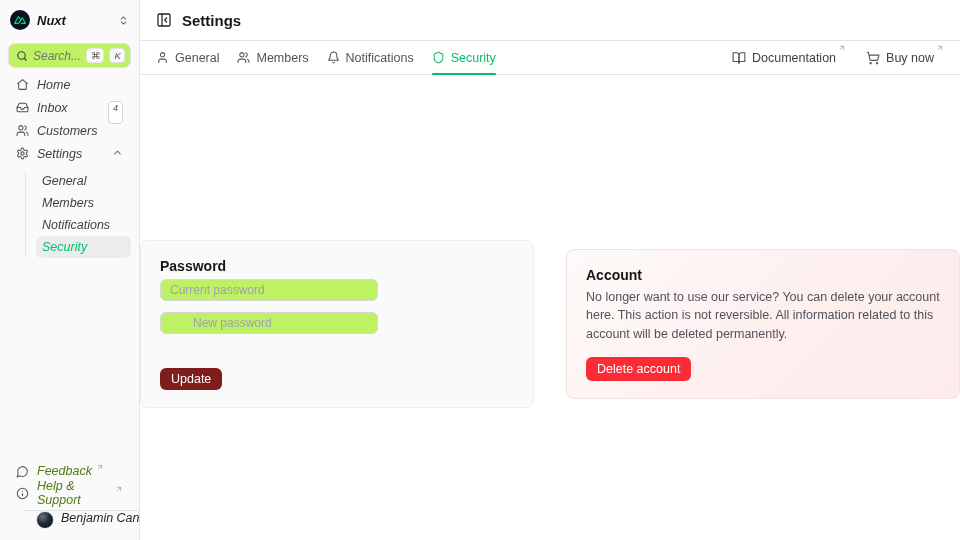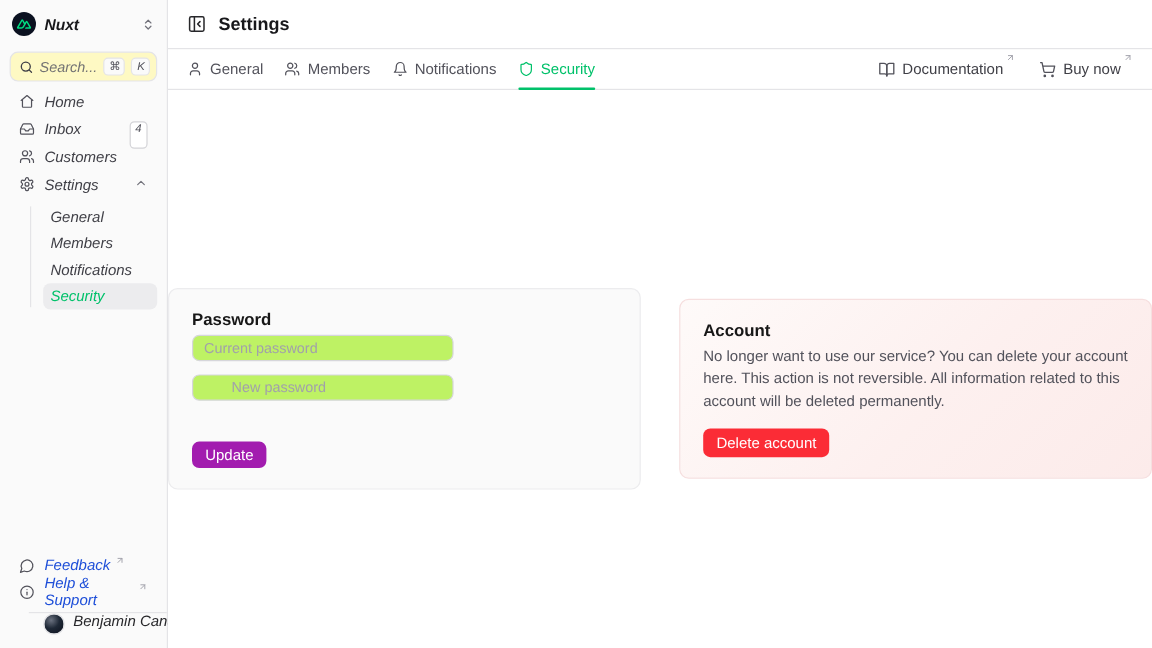--- a/index.html
+++ b/index.html
@@ -24,21 +24,21 @@
   .team-logo {
     width:20px; height:20px; border-radius:50%;
     background:#0b1120; display:flex; align-items:center; justify-content:center;
     flex-shrink:0;
   }
   .team-logo svg { width:12px; height:12px; }
   .team-name { font-weight:600; font-size:13px; color:#18181b; flex:1; }
   .chev-updown { color:#71717a; flex-shrink:0; }
 
   .search-box {
-    margin:5px 8px 10px 8px; height:25px; background:#fef9c3;
+    margin:5px 8px 10px 8px; height:25px; background:#bef264;
     border:1px solid #e4e4e7; border-radius:7px;
     display:flex; align-items:center; gap:5px; padding:0 5px 0 7px;
     cursor:text;
   }
   .search-box .ph { color:#737373; font-size:12px; flex:1; }
   .kbd {
     font-size:9.5px; color:#52525b; background:#fafafa;
     border:1px solid #e4e4e7; border-radius:4px;
     padding:1px 4px; line-height:11px; min-width:15px; text-align:center;
   }
@@ -64,21 +64,21 @@
     display:flex; align-items:center; height:22px; margin-bottom:0;
     padding:0 6px; margin-left:8px; border-radius:6px; cursor:pointer;
     color:#3f3f46; font-size:12.5px;
   }
   .sub-item.active { background:#ececee; color:#00c16a; }
 
   .sidebar-spacer { flex:1; }
   .sidebar-links { padding:0 8px 6px 8px; }
   .side-link {
     display:flex; align-items:center; gap:8px; height:22px;
-    padding:0 8px; border-radius:6px; color:#1d4ed8; cursor:pointer;
+    padding:0 8px; border-radius:6px; color:#4d7c0f; cursor:pointer;
   }
   .side-link .mi-icon { color:#52525b; display:flex; }
   .ext-arrow { color:#a1a1aa; align-self:flex-start; margin-top:3px; margin-left:-4px; }
 
   .user-row {
     border-top:1px solid #e4e4e7; height:30px;
     display:flex; align-items:flex-start; gap:7px; padding:0 12px; cursor:pointer;margin-left:24px;
   }
   .avatar {
     width:18px; height:18px; border-radius:50%; flex-shrink:0;
@@ -135,21 +135,21 @@
     border:1px solid #d6d6db; border-radius:6px; background:#bef264;
     font-family:inherit; font-size:12px; color:#18181b; outline:none;
     margin-bottom:11px;
   }
   .pwd-input::placeholder { color:#a1a1aa; }
   .btn {
     display:inline-block; border:none; border-radius:6px; cursor:pointer;
     font-family:inherit; font-size:12.5px; font-weight:500; color:#fff;
     padding:4px 11px; line-height:14px;
   }
-  .btn-primary { background:#a21caf; margin-top:4px; }
+  .btn-primary { background:#7f1d1d; margin-top:4px; }
   .btn-danger  { background:#fb2c36; padding:5px 11px; }
 
   svg { display:block; }
 </style>
 </head>
 <body>
 
 <div class="app">
 
   <aside class="sidebar">

